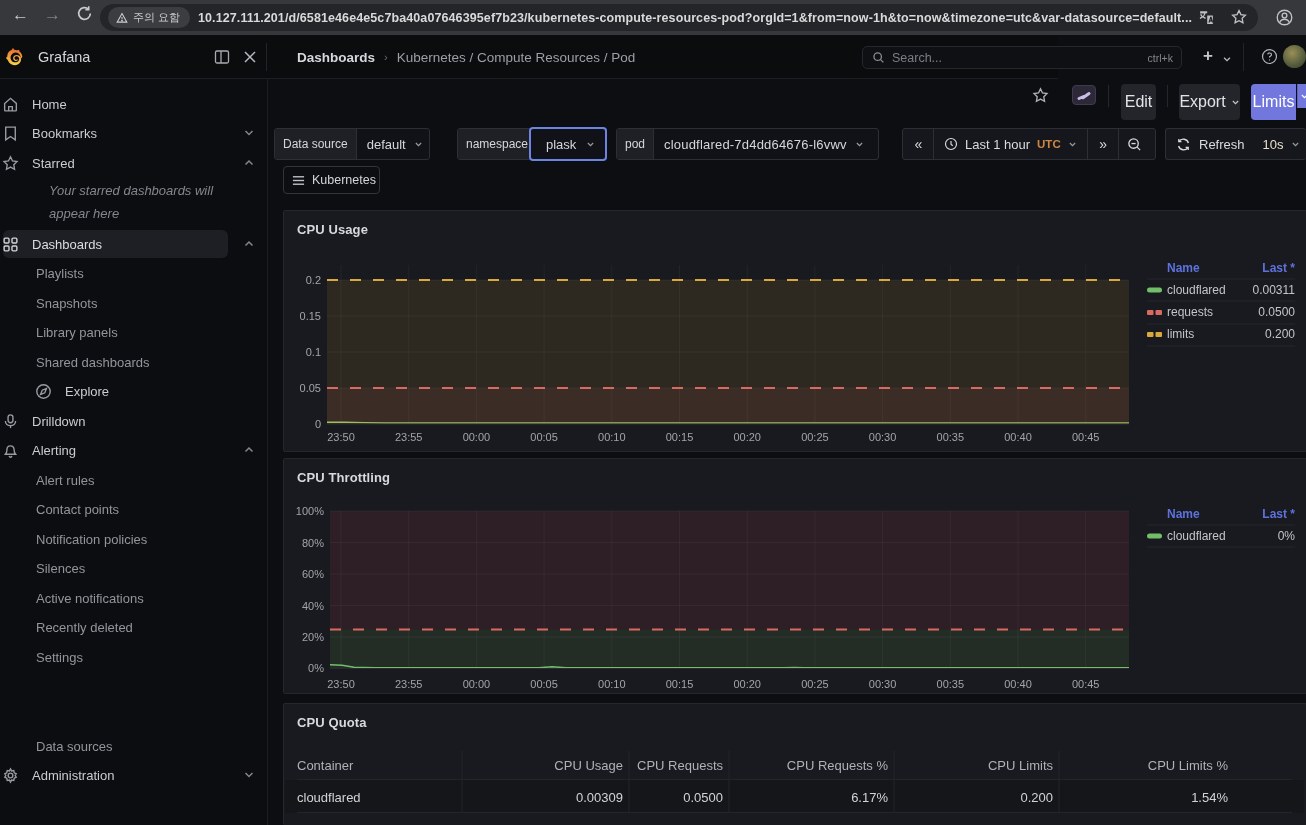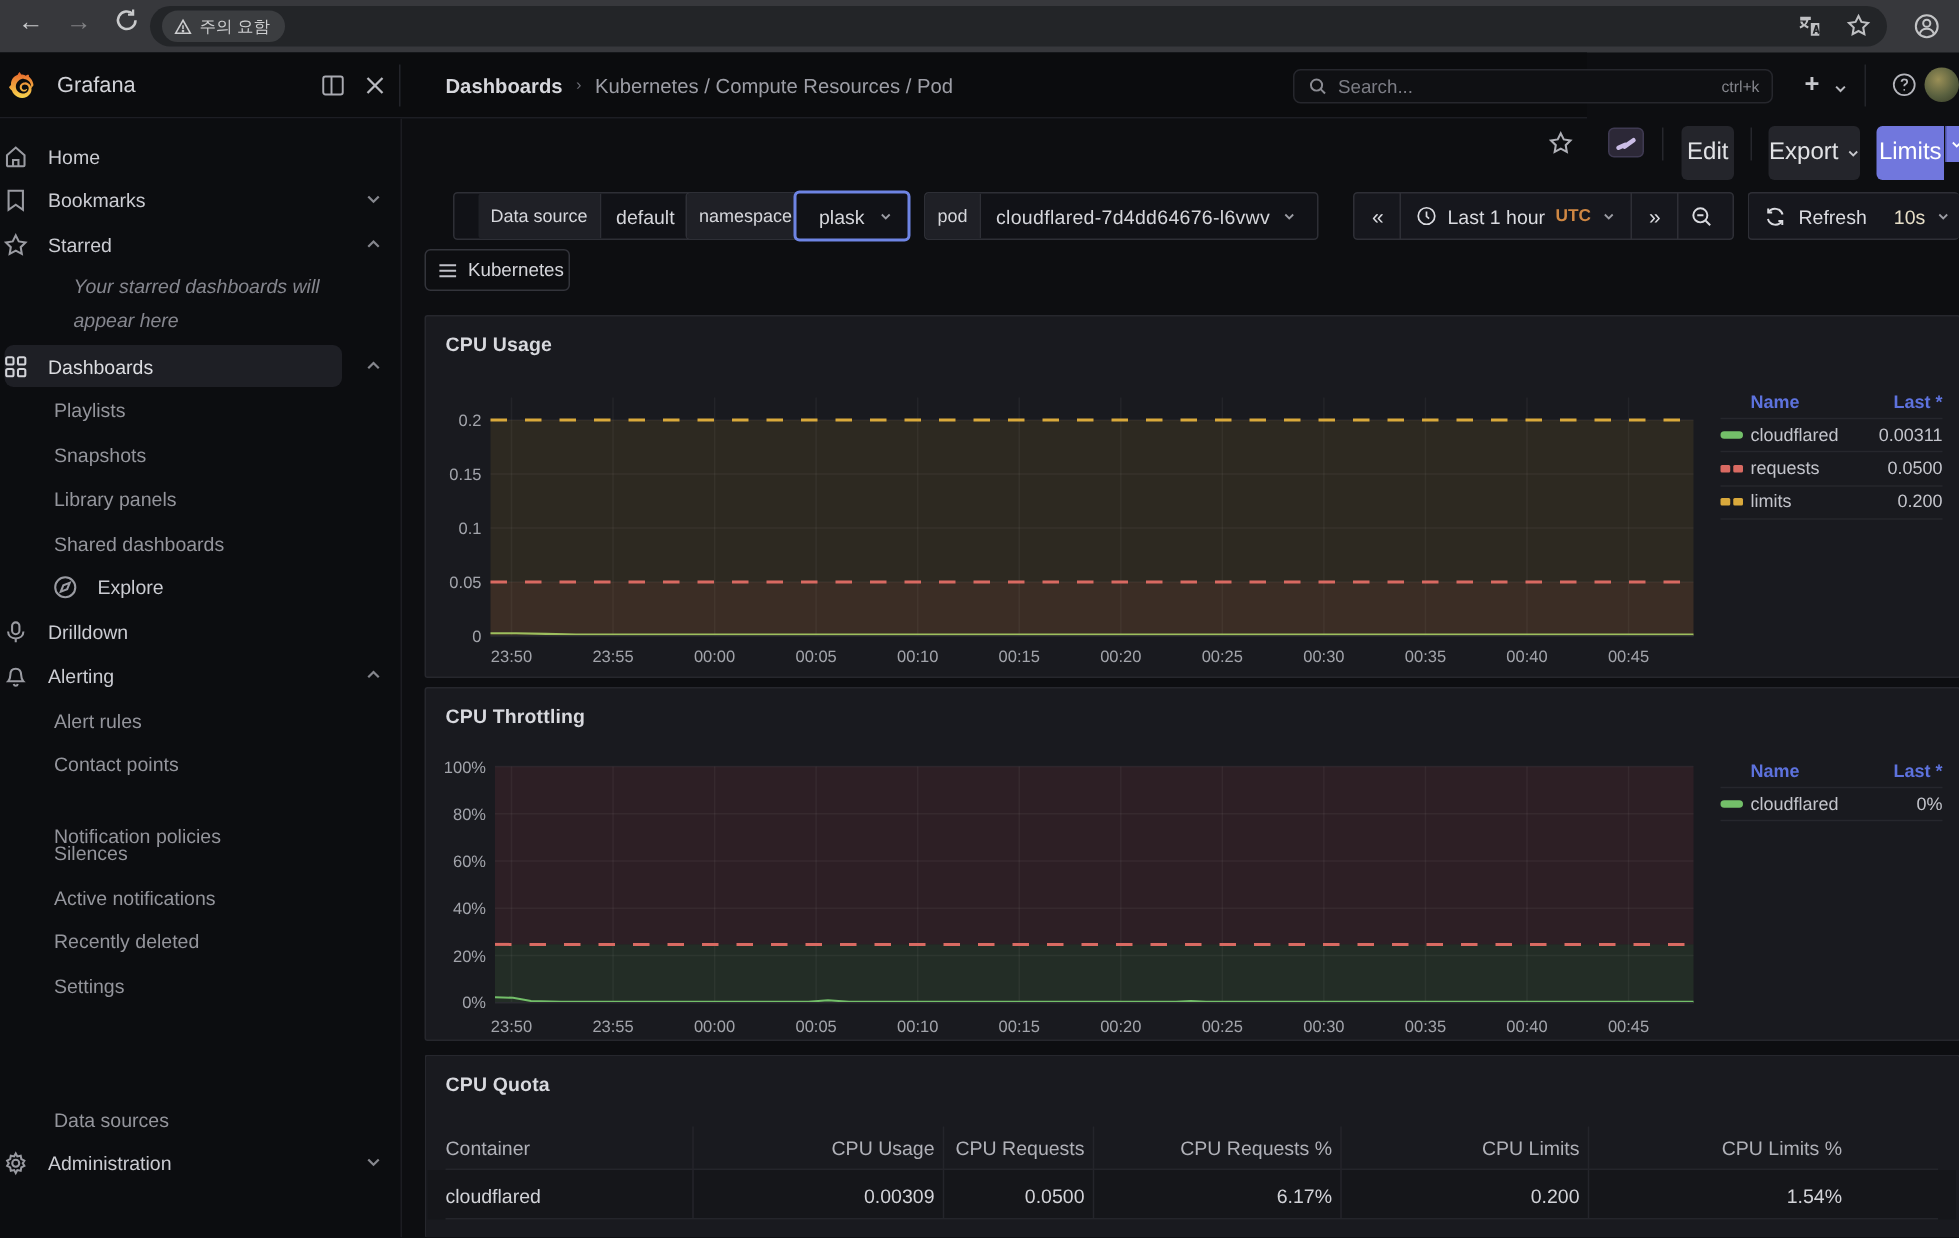--- a/index.html
+++ b/index.html
@@ -62,20 +62,21 @@
   </div>
   <div id="urlfield">
     <div id="warnchip">
       <svg width="12" height="12" viewBox="0 0 16 16" fill="none" stroke="#cdced0" stroke-width="1.4">
             <path d="M8 2 L14.5 13.5 H1.5 Z"></path>
             <path d="M8 6.5v3.2"></path>
             <circle cx="8" cy="11.6" r="0.5" fill="#cdced0"></circle>
           </svg>
       <span>주의 요함</span>
     </div>
+    <div id="urltext">10.127.111.201/d/6581e46e4e5c7ba40a07646395ef7b23/kubernetes-compute-resources-pod?orgId=1&amp;from=now-1h&amp;to=now&amp;timezone=utc&amp;var-datasource=default...</div>
     <svg class="abs" style="left:1098px; top:5px;" width="17" height="17" viewBox="0 0 24 24" fill="#bfc0c3">
           <path d="M4 3h9v3h-2.2c-.5 1.8-1.4 3.4-2.6 4.7.8.6 1.7 1.1 2.8 1.5l-.7 1.9c-1.4-.5-2.6-1.2-3.6-2-1 .8-2.2 1.5-3.6 2l-.7-1.9c1.1-.4 2-.9 2.8-1.5C4.1 10.4 3.4 9 3 7.5h2.1c.3 1 .9 1.9 1.6 2.7.9-1 1.6-2.2 2-3.7H3V3z"></path>
           <path d="M13 9h8v12h-8zm1.7 10h1.8l.5-1.5h2.1l.5 1.5h1.8L19 10.8h-1.7L14.7 19zm2.7-3l.6-2 .6 2h-1.2z"></path>
         </svg>
     <svg class="abs" style="left:1130px; top:4px;" width="18" height="18" viewBox="0 0 24 24" fill="none" stroke="#bfc0c3" stroke-width="1.8">
           <path d="M12 3.5l2.6 5.3 5.9.9-4.3 4.1 1 5.8-5.2-2.7-5.2 2.7 1-5.8L3.5 9.7l5.9-.9z"></path>
         </svg>
   </div>
   <svg class="abs" style="left:1275px; top:8px;" width="19" height="19" viewBox="0 0 24 24" fill="none" stroke="#c3c4c6" stroke-width="1.7">
         <circle cx="12" cy="12" r="9.2"></circle>
@@ -204,21 +205,21 @@
   <svg class="chev" viewBox="0 0 12 12" fill="none" stroke="#85868d" stroke-width="1.5">
           <path d="M2.5 7.5 L6 4 L9.5 7.5"></path>
         </svg>
 </div>
 <div class="navrow" style="top:387px;">
         <div class="txt2">Alert rules</div>
       </div>
 <div class="navrow" style="top:416px;">
         <div class="txt2">Contact points</div>
       </div>
-<div class="navrow" style="top:464px;">
+<div class="navrow" style="top:446px;">
         <div class="txt2">Notification policies</div>
       </div>
 <div class="navrow" style="top:475px;">
         <div class="txt2">Silences</div>
       </div>
 <div class="navrow" style="top:505px;">
         <div class="txt2">Active notifications</div>
       </div>
 <div class="navrow" style="top:534px;">
         <div class="txt2">Recently deleted</div>
@@ -255,21 +256,21 @@
 <div class="btn" style="left:1179px; top:84px; width:61px;">Export <svg style="margin-left:5px;" width="9" height="9" viewBox="0 0 12 12" fill="none" stroke="#c6c7cc" stroke-width="1.6">
         <path d="M2.5 4 L6 7.5 L9.5 4"></path>
       </svg></div>
 <div class="btn" style="left:1251px; top:84px; width:45px; background:#7177dd; border-radius:4px 0 0 4px; color:#fff;">Limits</div>
 <div class="abs" style="left:1297px; top:84px; width:9px; height:24px; background:#7177dd; border-left:1px solid #5c62c4;">
       <svg style="position:absolute; left:2px; top:8px;" width="9" height="9" viewBox="0 0 12 12" fill="none" stroke="#fff" stroke-width="1.6">
         <path d="M2.5 4 L6 7.5 L9.5 4"></path>
       </svg>
     </div>
 
-<div class="varctl" style="left:302px;padding-left:16px;">
+<div class="varctl" style="left:274px;">
   <div class="varlbl">Data source</div>
   <div class="varval">default <svg class="chevd" viewBox="0 0 12 12" fill="none" stroke="#9b9ca3" stroke-width="1.6">
           <path d="M2.5 4 L6 7.5 L9.5 4"></path>
         </svg></div>
 </div>
 <div class="varctl" style="left:457px;">
   <div class="varlbl">namespace</div>
 </div>
 <div class="varctl" style="left:529px; border:2px solid #6e84e3; height:34px; top:127px; border-radius:4px;">
   <div class="varval" style="padding:0 10px 0 15px; gap:10px;">plask <svg class="chevd" viewBox="0 0 12 12" fill="none" stroke="#9b9ca3" stroke-width="1.6">

